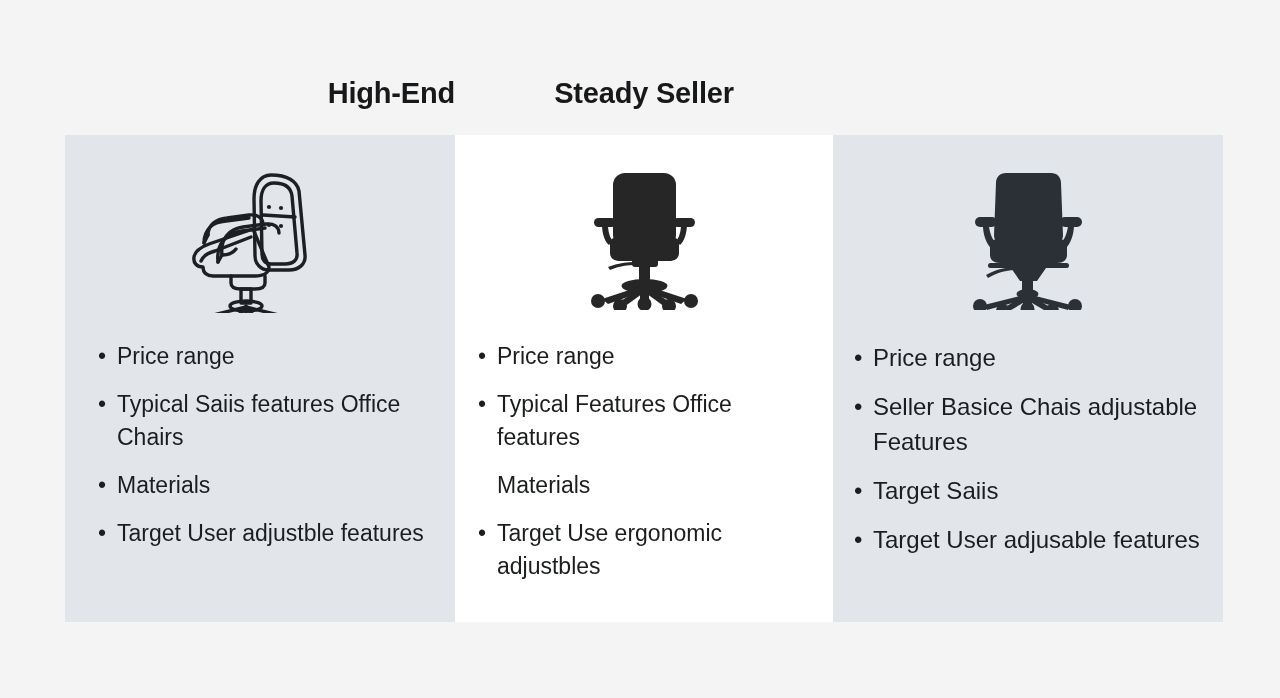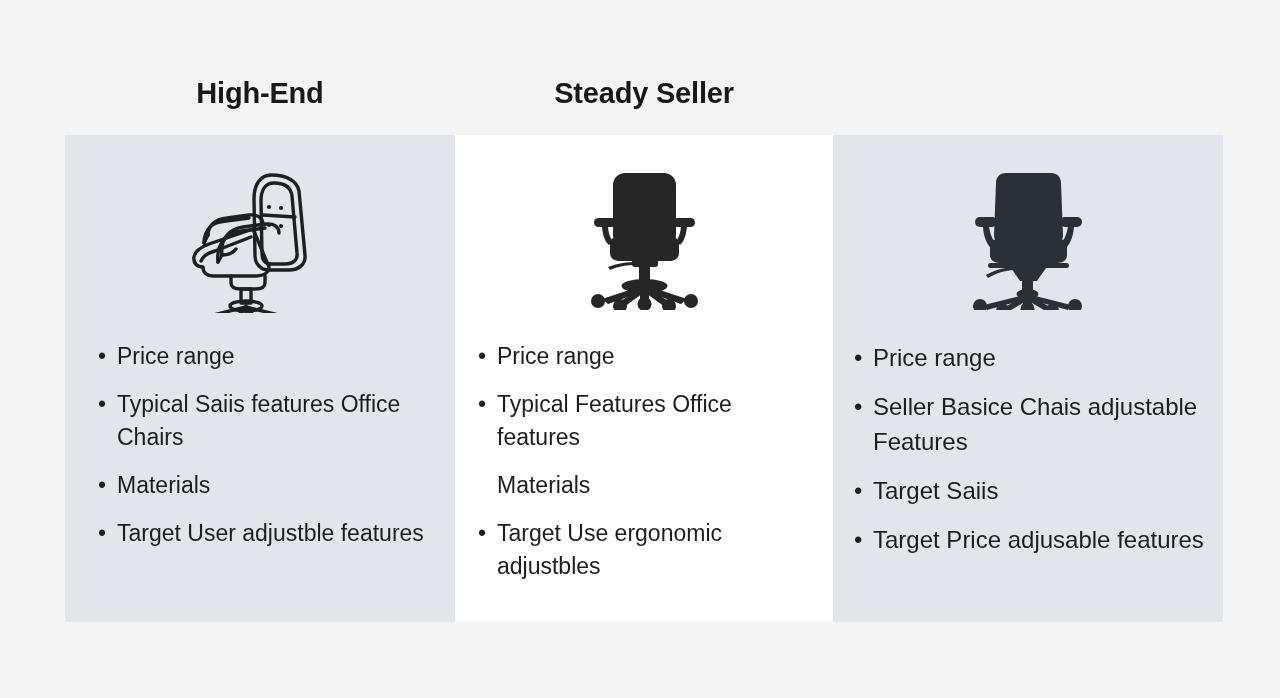--- a/index.html
+++ b/index.html
@@ -27,21 +27,21 @@
     top: 62px;
     width: 1158px;
     height: 62px;
     display: flex;
   }
   .heading-cell {
     display: flex;
     align-items: center;
     justify-content: center;
   }
-  .heading-cell.col1 { width: 390px; }
+  .heading-cell.col1 { width: 390px; justify-content: flex-end; }
   .heading-cell.col2 { width: 378px; }
   .heading-cell.col3 { width: 390px; }
   .heading-text {
     font-size: 29px;
     font-weight: bold;
     color: #16181a;
     letter-spacing: -0.2px;
     white-space: nowrap;
   }
 
@@ -322,19 +322,19 @@
         <div class="feat">
           <span class="bullet">•</span>
           <span class="txt">Seller Basice Chais adjustable Features</span>
         </div>
         <div class="feat">
           <span class="bullet">•</span>
           <span class="txt">Target Saiis</span>
         </div>
         <div class="feat">
           <span class="bullet">•</span>
-          <span class="txt">Target Price adjusable features</span>
+          <span class="txt">Target User adjusable features</span>
         </div>
       </div>
     </div>
 
   </div>
 </div>
 
 </body></html>

